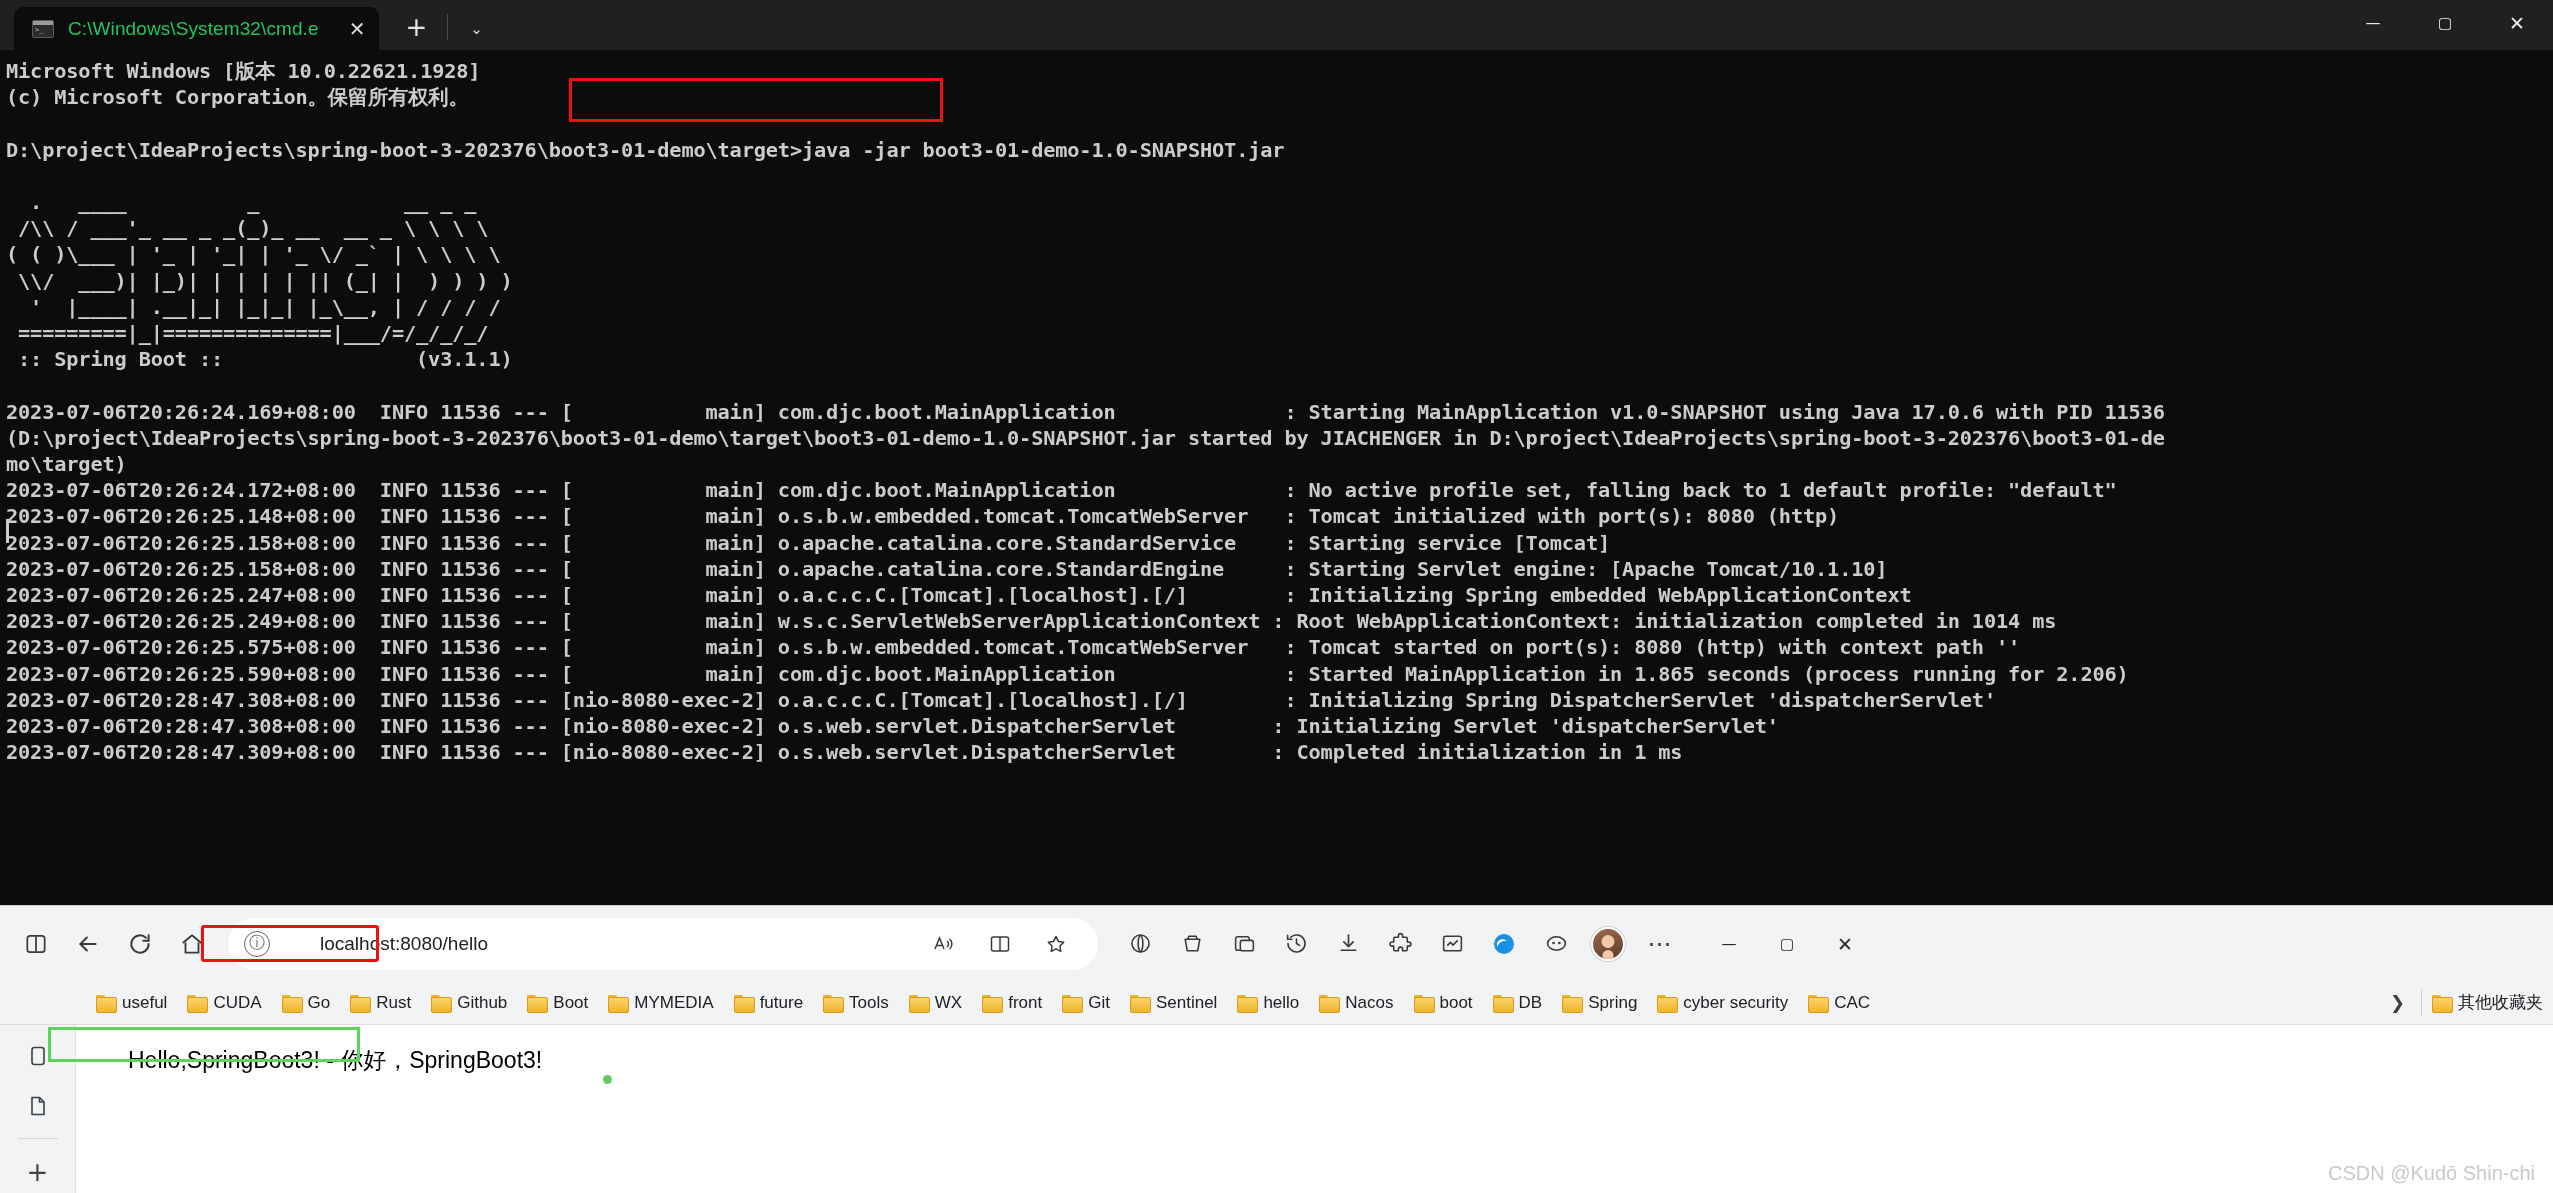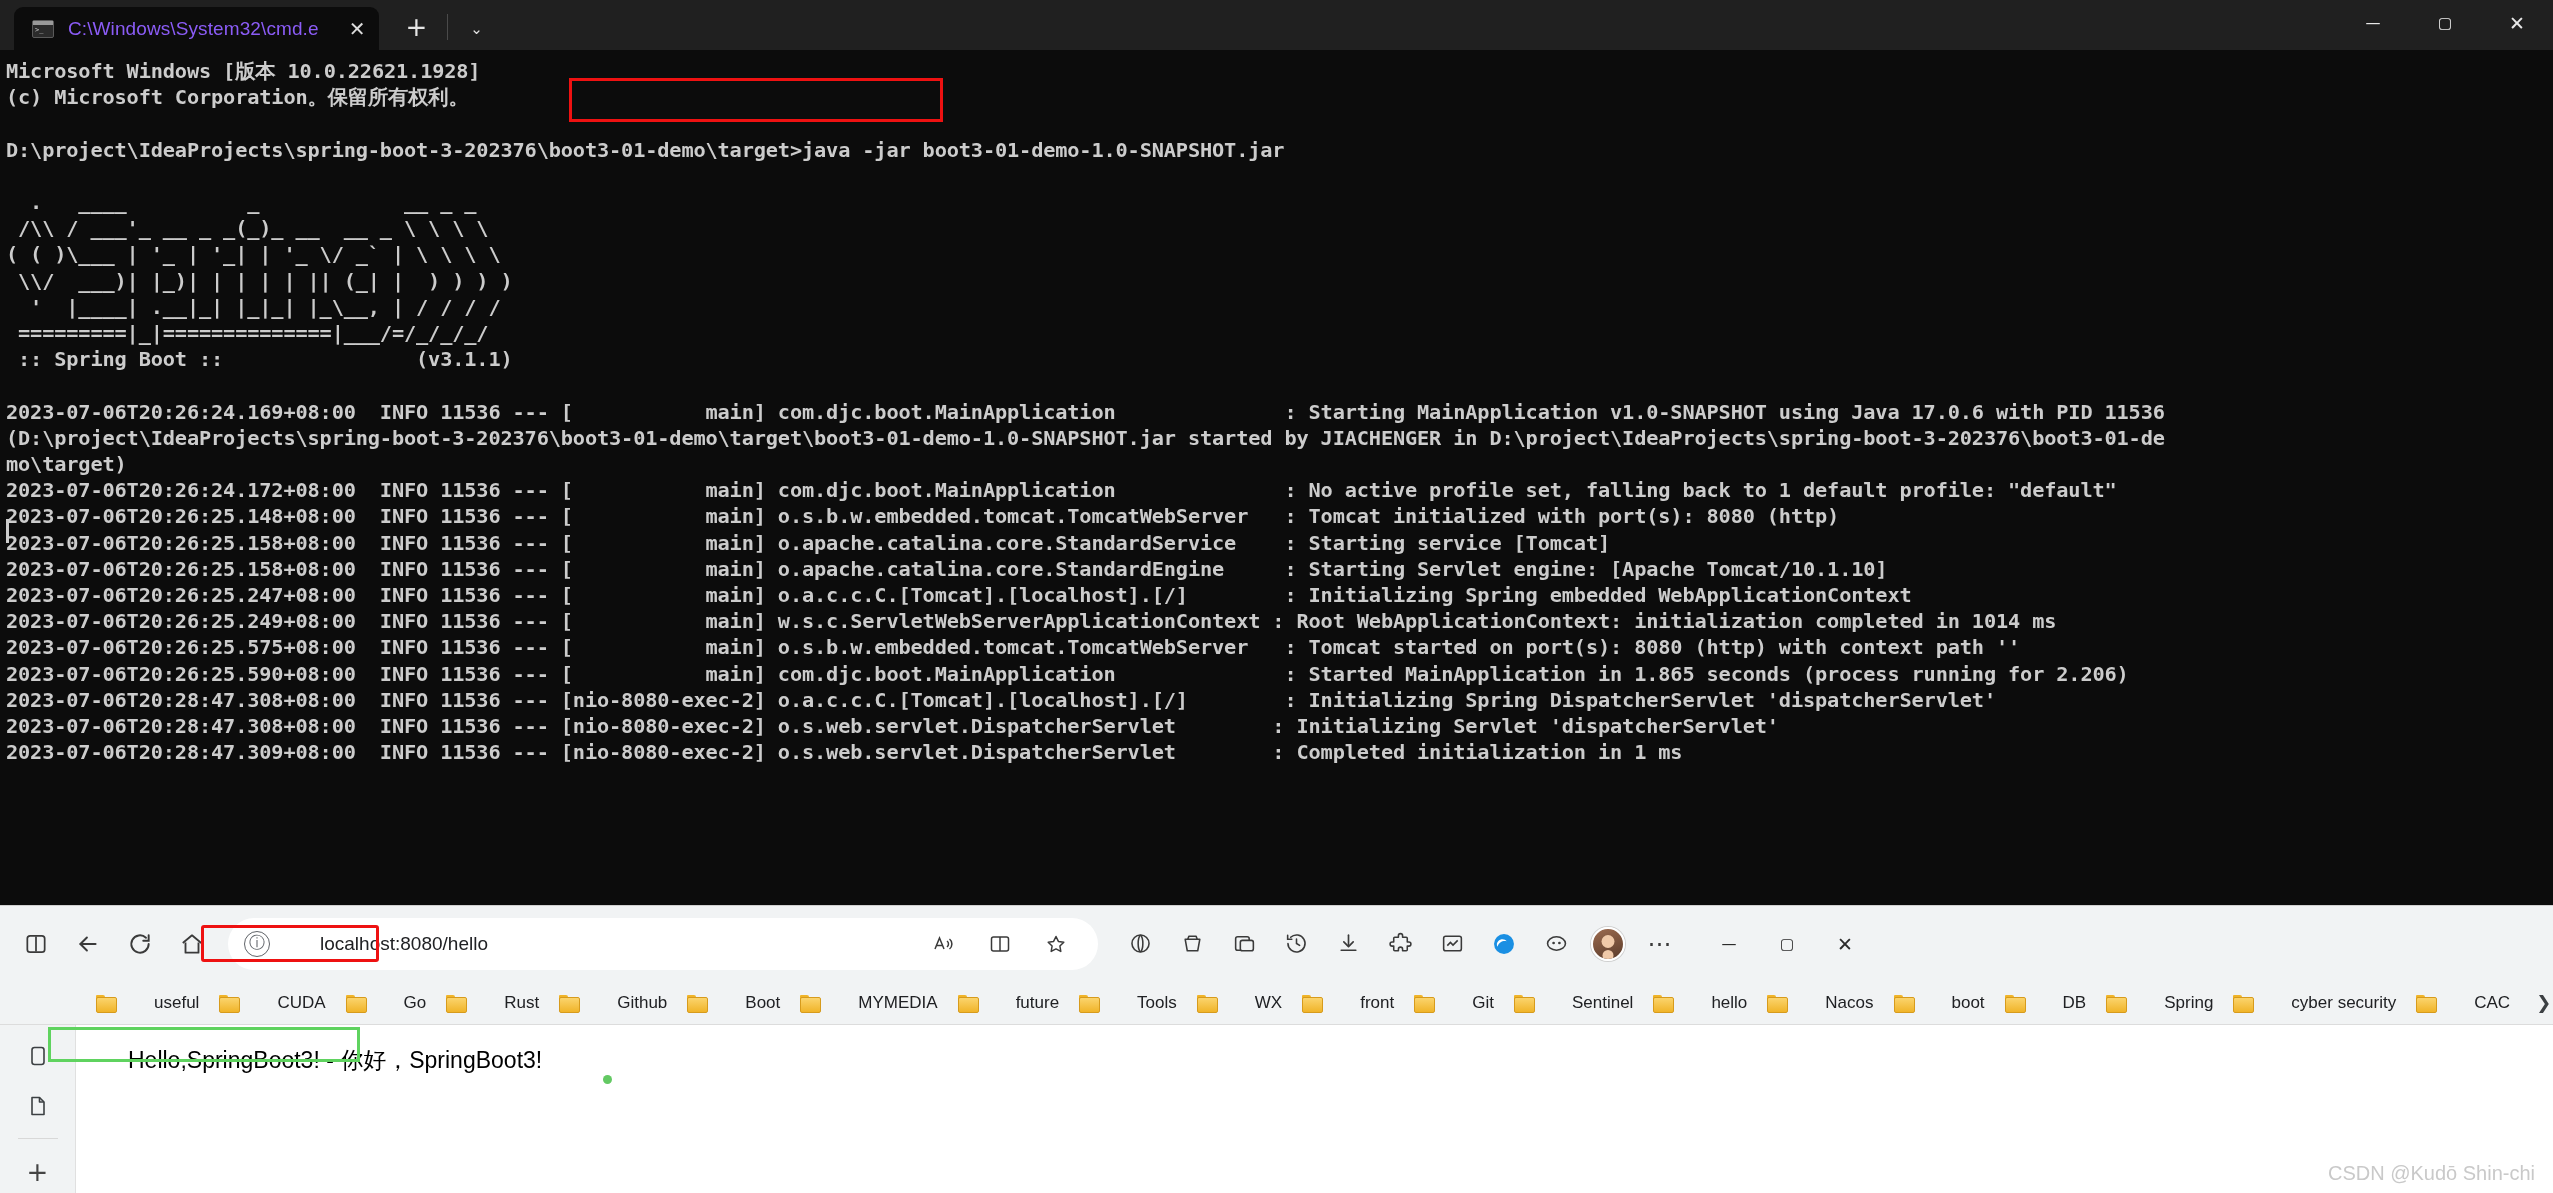--- a/index.html
+++ b/index.html
@@ -47,21 +47,21 @@
     position: absolute; left: 0; top: 0; right: 0; height: 4px;
     background: #9a9a9a;
   }
   .term-tab-icon::after {
     content: ">_";
     position: absolute; left: 2px; top: 4px;
     font-family: "DejaVu Sans Mono", monospace;
     font-size: 7px; line-height: 10px; color: #d0d0d0;
   }
   .term-tab-title {
-    color: #8b5cf6;
+    color: #22c55e;
     font-size: 19px;
     white-space: nowrap;
     overflow: hidden;
     letter-spacing: 0.1px;
   }
   .term-tab-close {
     color: #dcdcdc; font-size: 20px; line-height: 1;
     margin-left: auto; padding-left: 16px;
     font-family: "DejaVu Sans", sans-serif;
   }
@@ -248,21 +248,20 @@
     content: "";
     position: absolute; left: 0; top: 2.5px;
     width: 19px; height: 13.5px;
     background: linear-gradient(180deg,#fbd46d 0%, #f0b429 100%);
     border: 1px solid #d79b1c;
     border-radius: 2px;
   }
   .bm-label {
     font-size: 17px; color: #202124; white-space: nowrap;
     font-family: "Liberation Sans", sans-serif;
-    margin-left: 32px;
   }
   .bm-overflow {
     margin-left: auto; display: flex; align-items: center; flex: none;
   }
   .bm-chevron {
     padding: 0 16px; color: #3c4043; font-size: 18px;
     font-family: "DejaVu Sans", sans-serif;
   }
   .bm-divider { width: 1px; height: 26px; background: #d0d0d0; }
 

